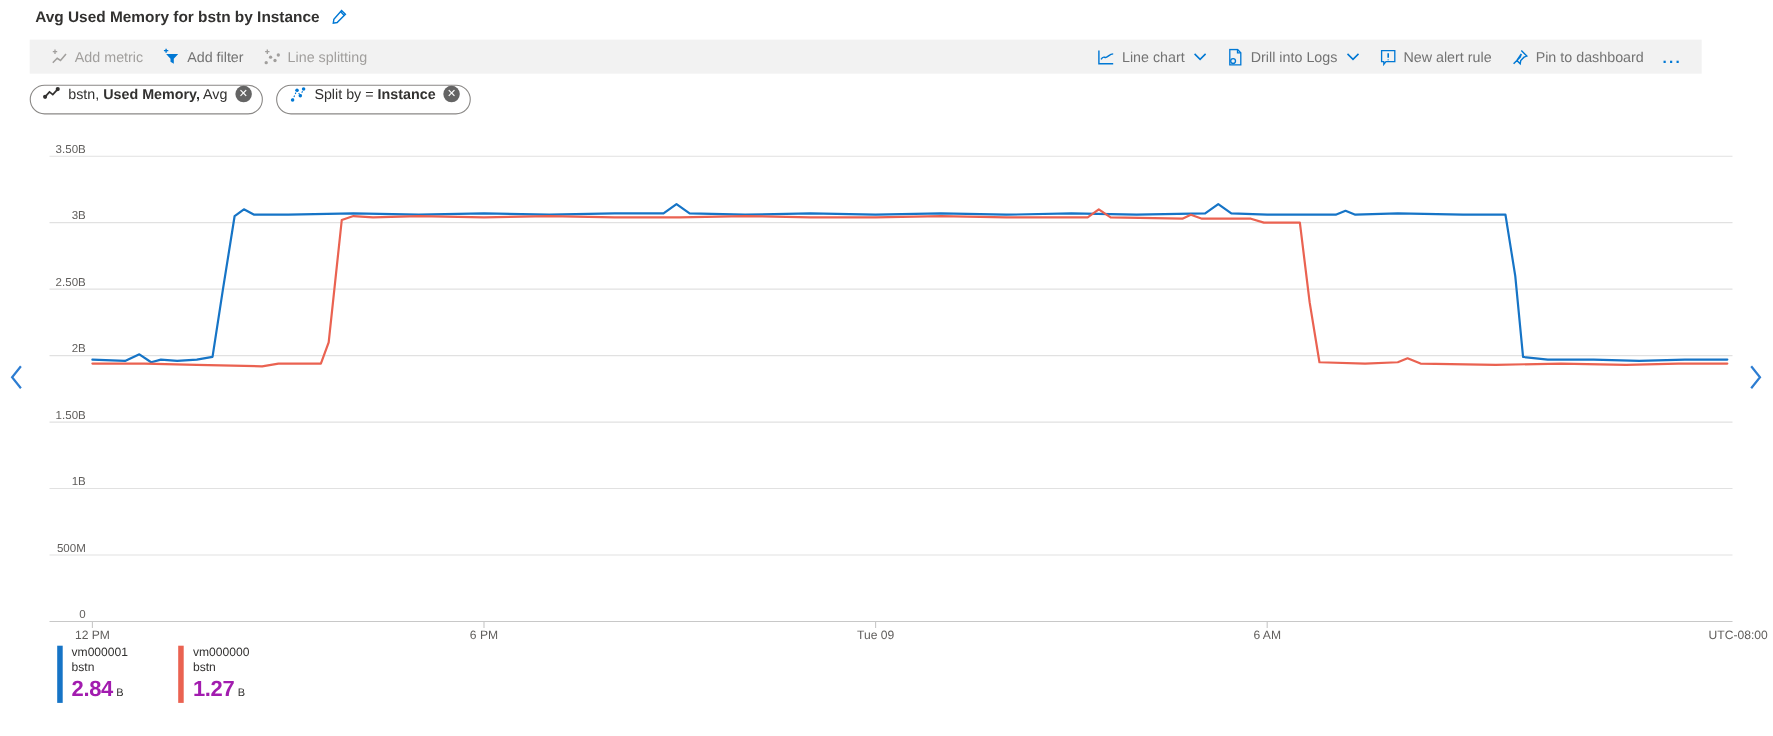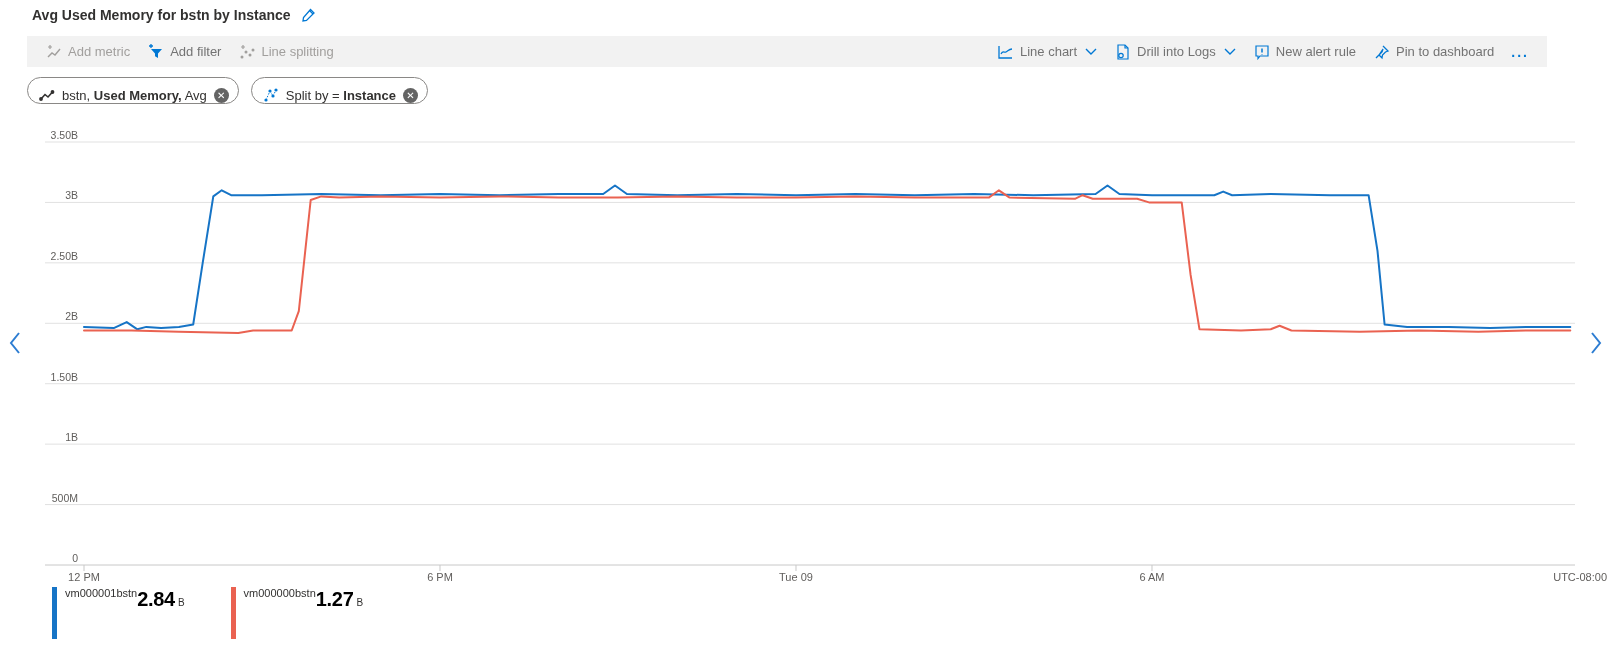--- a/index.html
+++ b/index.html
@@ -12,38 +12,38 @@
 
   .toolbar { margin:8px 65px 0 27px; height:31px; background:#f2f2f2; display:flex; align-items:center; padding:0 10px;text-align:right; }
   .tb-btn { display:inline-flex; align-items:center; gap:6px; font-size:13px; padding:0 9px; height:100%; cursor:pointer; white-space:nowrap; color:#737373; }
   .tb-btn.disabled { color:#a19f9d; cursor:default; }
   .tb-right { margin-left:auto; display:inline-flex; align-items:center; }
   .tb-icon { display:inline-flex; }
   .chev-down { display:inline-flex; margin-left:2px; color:#0078d4; }
   .more-btn { color:#0078d4; font-weight:700; letter-spacing:2px; font-size:14px; padding:0 8px; cursor:pointer; }
 
   .pills-row { margin:10px 0 0 27px; display:flex; gap:12px; }
-  .pill { display:inline-flex; align-items:flex-end; gap:7px; border:1px solid #8a8886; border-radius:14px; height:27px; padding:0 9px 0 11px; font-size:13px; background:#fff; cursor:pointer; }
+  .pill { display:inline-flex; align-items:flex-start; gap:7px; border:1px solid #8a8886; border-radius:14px; height:27px; padding:0 9px 11px 11px; font-size:13px; background:#fff; cursor:pointer; }
   .pill .bold { font-weight:700; }
   .pill-close { width:15px; height:15px; border-radius:50%; background:#646464; color:#fff; font-size:10px; line-height:15px; text-align:center; cursor:pointer; font-weight:700; }
 
   .chart-area { position:relative; width:1612px; height:475px; margin-top:6px; }
   .chart-svg { position:absolute; left:0; top:0; }
   .pan-chevron { position:absolute; top:218px; width:20px; height:30px; color:#2d7dd2; cursor:pointer; display:flex; align-items:center; justify-content:center; }
   .pan-left { left:5px; }
   .pan-right { left:1586px; }
 
   .legend { display:flex; gap:46px; margin:2px 0 0 52px; }
   .legend-item { display:flex; gap:8px; cursor:pointer; }
   .legend-bar { width:5px; height:52px; }
-  .legend-text { display:flex; flex-direction:row; justify-content:flex-start; }
+  .legend-text { display:flex; flex-direction:column; justify-content:flex-start; }
   .legend-name { font-size:11px; line-height:1.25; color:#323130; }
   .legend-res { font-size:11px; line-height:1.25; color:#323130; }
   .legend-val-row { display:flex; align-items:baseline; margin-top:1px; }
-  .legend-val { font-size:20px; font-weight:700; color:#000000; letter-spacing:-0.3px; }
+  .legend-val { font-size:20px; font-weight:700; color:#a21caf; letter-spacing:-0.3px; }
   .legend-unit { font-size:10px; margin-left:3px; color:#323130; }
 </style>
 </head>
 <body>
 
 <div class="title-row">
   <span class="page-title">Avg Used Memory for bstn by Instance</span>
   <span class="edit-icon">
     <svg width="16" height="16" viewBox="0 0 16 16" fill="none" stroke="currentColor" stroke-width="1.3">
       <path d="M9.5 2.5 L13 6 L5.5 13.5 L2 14 L2.5 10.5 Z"></path>

